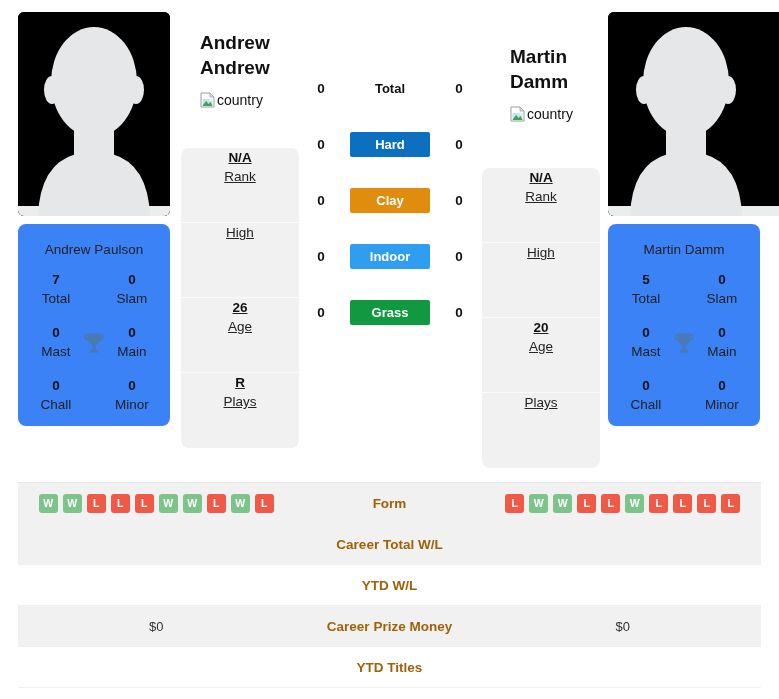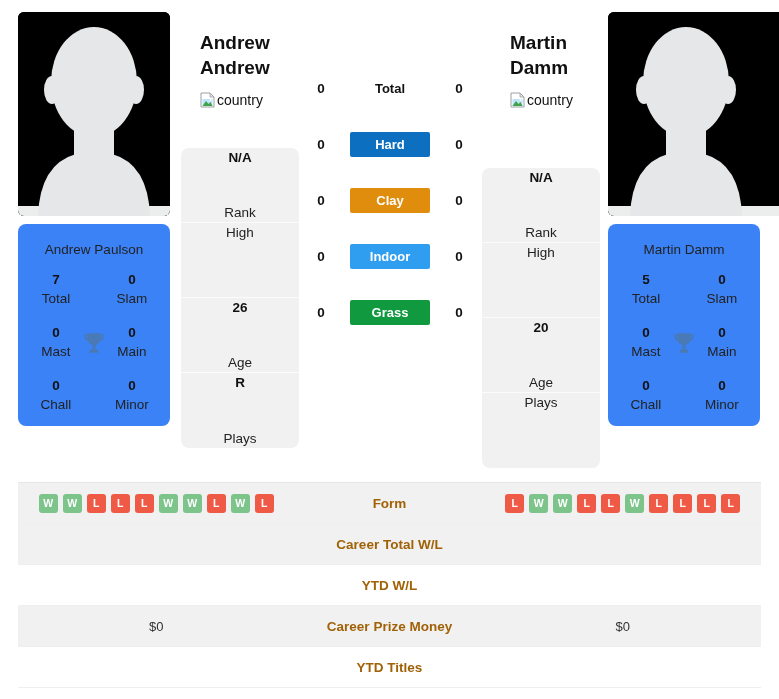--- a/index.html
+++ b/index.html
@@ -73,21 +73,21 @@
     position: absolute;
     left: 50%;
     top: 50%;
     transform: translate(-50%, -50%);
     width: 26px; height: 26px;
   }
 
   
   .nameblock { position: absolute; top: 30px; }
   .nameblock.left  { left: 200px; width: 120px; }
-  .nameblock.right { left: 510px; width: 130px; }
+  .nameblock.right { left: 510px; width: 130px; margin-top: 14px; }
   .nameblock .nm {
     font-size: 19px;
     font-weight: bold;
     line-height: 25px;
     color: #111;
   }
   .flagline {
     margin-top: 12px;
     display: flex;
     align-items: center;
@@ -104,22 +104,23 @@
     border-radius: 8px;
     overflow: hidden;
   }
   .infocard.left  { left: 181px; top: 148px; }
   .infocard.right { left: 482px; top: 168px; }
   .inforow {
     height: 75px;
     display: flex;
     flex-direction: column;
     align-items: center;
-    justify-content: space-between;
+    justify-content: flex-start;
     border-bottom: 1px solid #fbfbfb;
+    text-decoration: underline;
   }
   .inforow:last-child { border-bottom: none; }
   .inforow .v {
     font-size: 13.5px;
     font-weight: bold;
     line-height: 19px;
     color: #111;
   }
   .inforow .v:empty { display: none; }
   .inforow .k {

